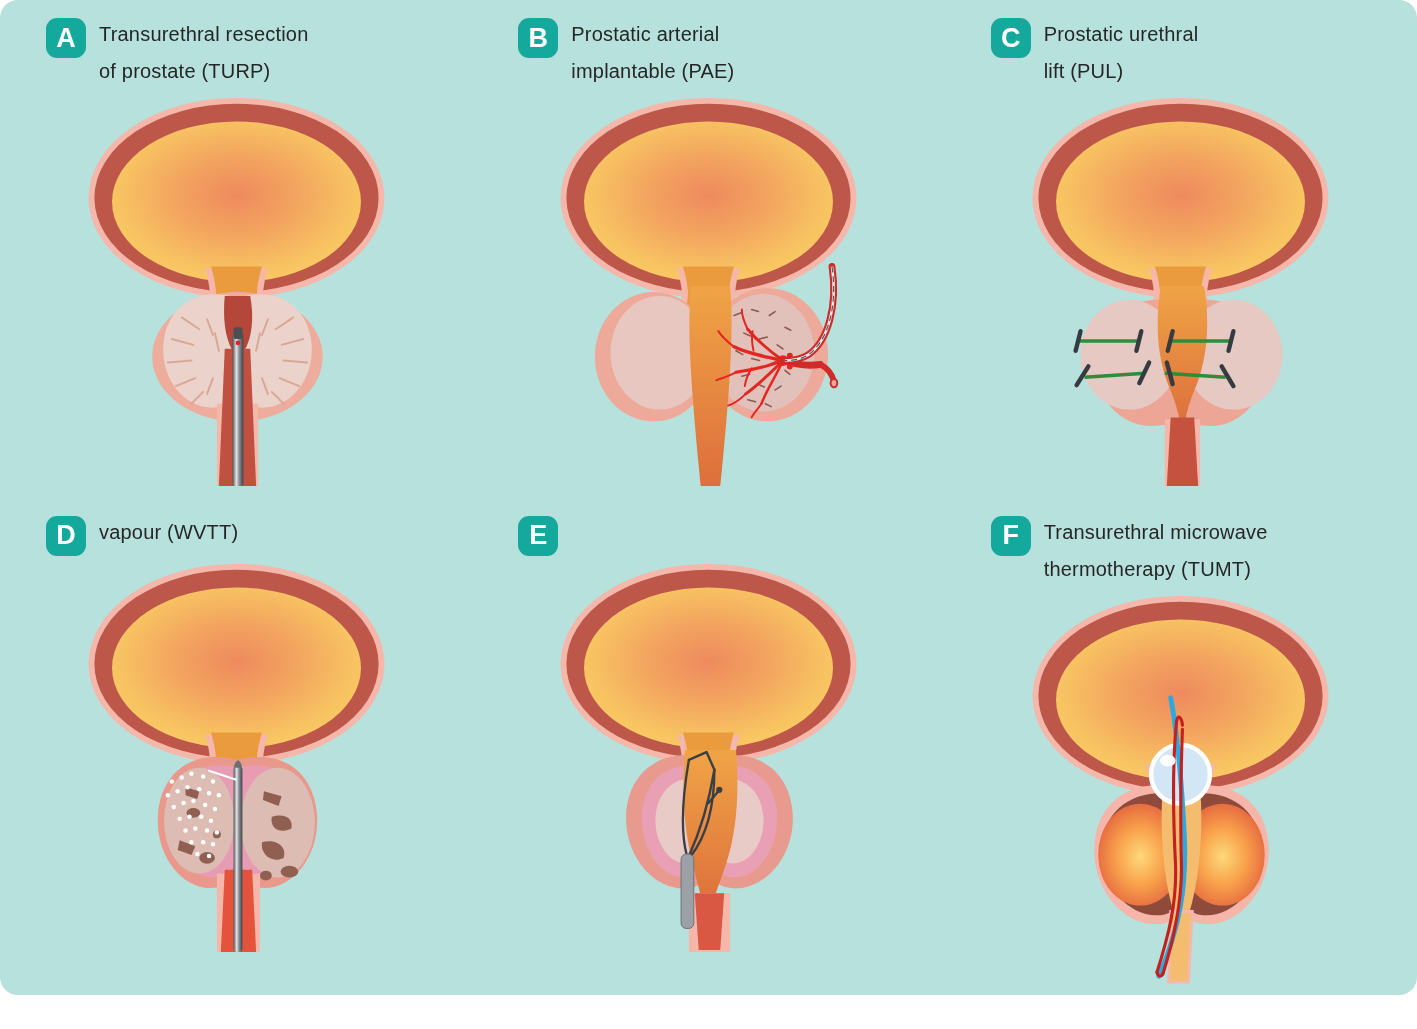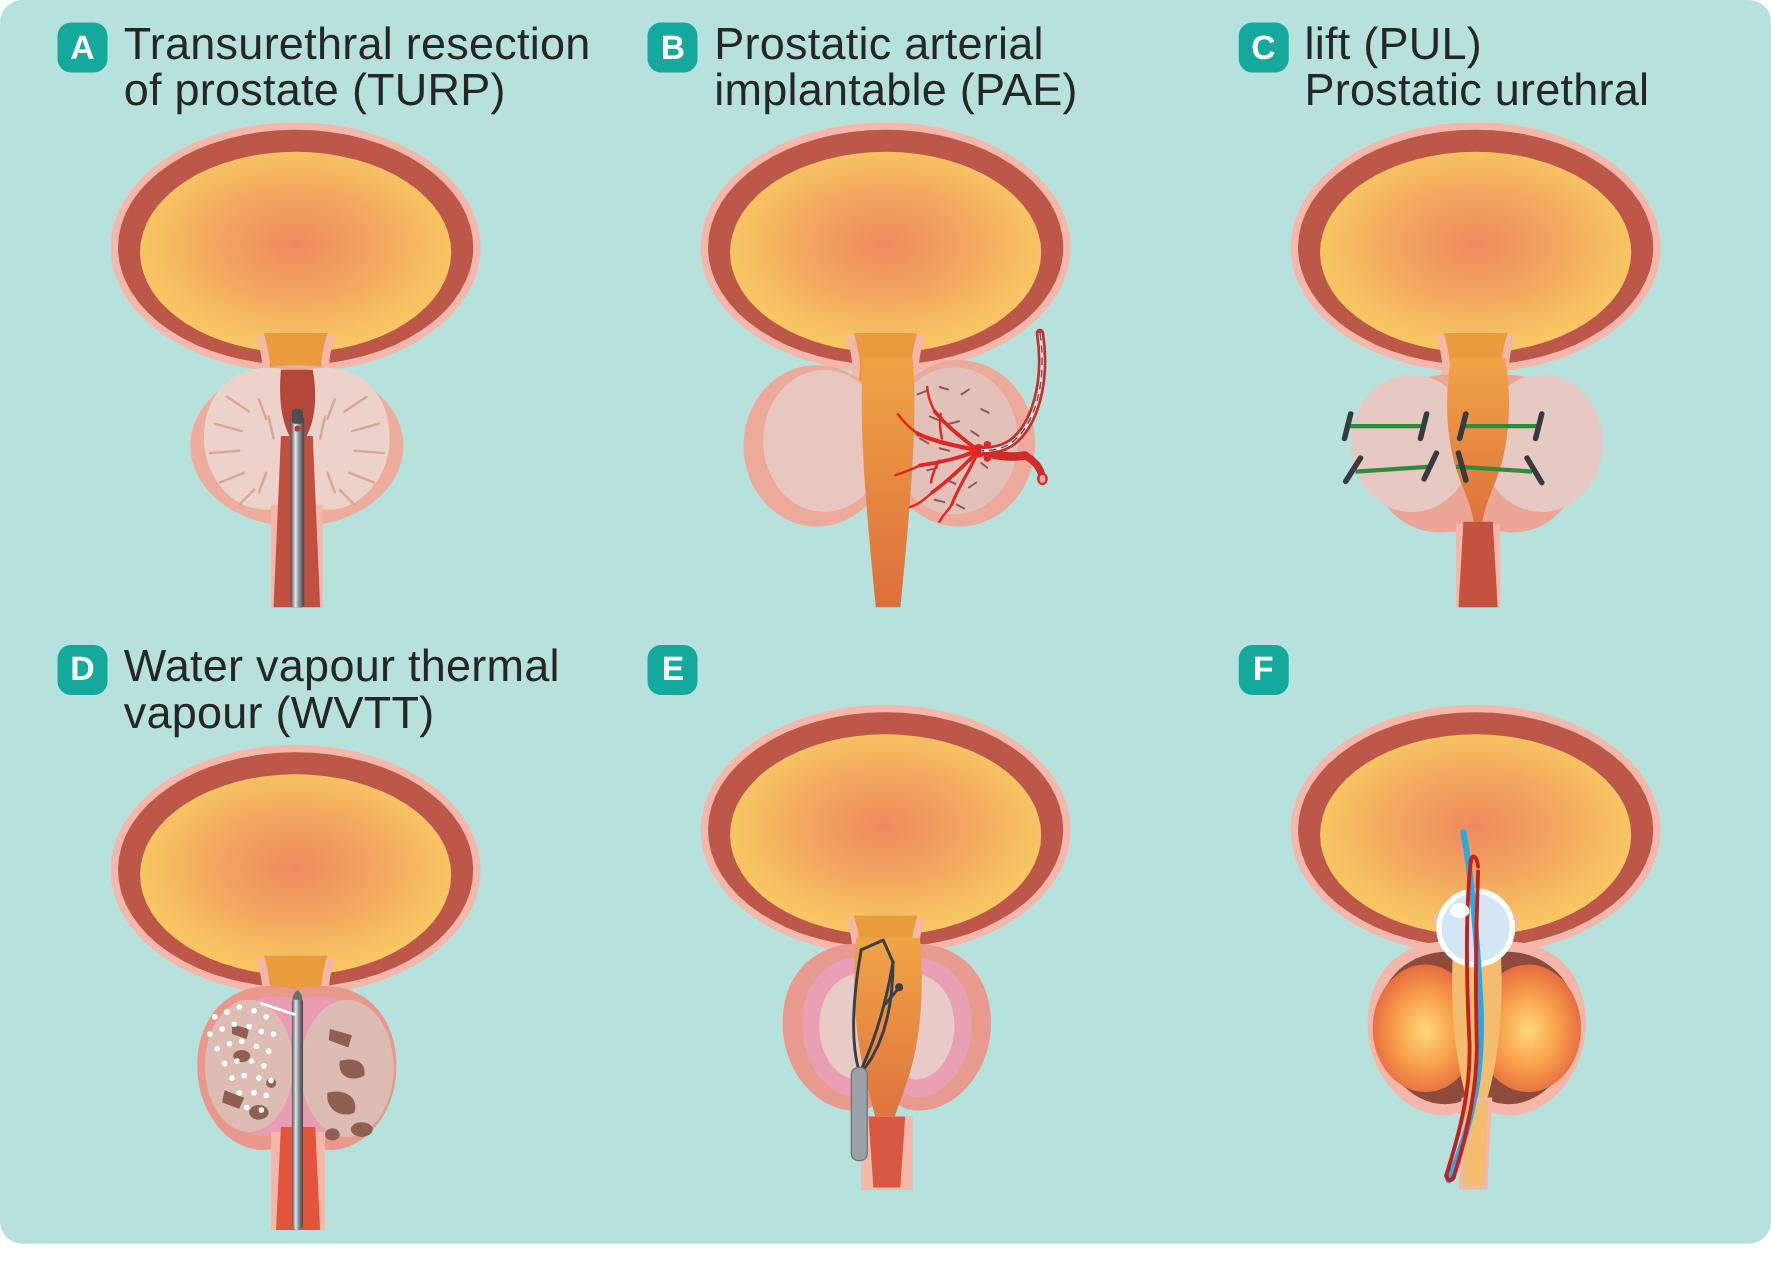--- a/index.html
+++ b/index.html
@@ -7,21 +7,21 @@
   .board{position:relative;width:1417px;height:1029px;background:#ffffff;overflow:hidden;}
   .panel-bg{position:absolute;left:0;top:0;width:1417px;height:995px;
             background:var(--panel-bg,#b7e1dc);border-radius:18px;}
   .grid{position:absolute;left:0;top:0;width:1417px;height:995px;
         display:grid;grid-template-columns:repeat(3,1fr);grid-template-rows:repeat(2,1fr);}
   .cell{overflow:hidden;}
   .cell-head{display:flex;gap:13px;padding:16px 0 0 46px;align-items:flex-start;}
   .badge{width:40px;height:40px;border-radius:11px;background:var(--badge-bg,#15a89d);
          color:var(--badge-fg,#ffffff);font-size:27px;font-weight:700;
          display:flex;align-items:center;justify-content:center;flex:0 0 auto;margin-top:2px;}
-  .ptitle{font-size:36px;line-height:37px;color:var(--title-color,#262626);
+  .ptitle{font-size:20px;line-height:37px;color:var(--title-color,#262626);
           letter-spacing:.2px;white-space:nowrap;font-weight:500;}
   .illus{display:block;margin:4px auto 0;}
 </style>
 </head>
 <body>
 
 <svg width="0" height="0" style="position:absolute" aria-hidden="true">
   <defs>
     <radialGradient id="gB" cx="50%" cy="46%" r="62%">
       <stop offset="0" stop-color="#ee8a5e"></stop>
@@ -166,22 +166,22 @@
           <path d="M296,176 C302,216 292,252 272,266 C264,271 256,272 248,272" stroke="#e8e8e8" stroke-width="2.6" fill="none"></path>
           <path d="M296,176 C302,216 292,252 272,266 C264,271 256,272 248,272" stroke="#54585c" stroke-width="1.2" fill="none" stroke-dasharray="6 4"></path>
         </g>
       </svg>
     </div>
 
     <div class="cell">
       <div class="cell-head">
         <div class="badge">C</div>
         <div class="ptitle">
+          <div>Prostatic urethral</div>
           <div>lift (PUL)</div>
-          <div>Prostatic urethral</div>
         </div>
       </div>
       <svg class="illus" width="345" height="392" viewBox="0 0 340 400">
         <g>
           <ellipse cx="170" cy="106" rx="151" ry="102" fill="#f5b7aa"></ellipse>
           <ellipse cx="170" cy="106" rx="145" ry="96" fill="#bd574a"></ellipse>
           <ellipse cx="170" cy="110" rx="127" ry="82" fill="url(#gB)"></ellipse>
           <path d="M138,178 C146,206 144,218 132,230 L208,230 C196,218 194,206 202,178 Z" fill="#f5b7aa"></path>
           <path d="M144,176 C152,204 150,214 142,224 L198,224 C190,214 188,204 196,176 Z" fill="#e99b3e"></path>
         </g>
@@ -211,21 +211,20 @@
               <path d="M212,278 L224,298"></path>
           </g>
         </g>
       </svg>
     </div>
 
     <div class="cell">
       <div class="cell-head">
         <div class="badge">D</div>
         <div class="ptitle">
-          <div>Water vapour thermal</div>
           <div>vapour (WVTT)</div>
         </div>
       </div>
       <svg class="illus" width="345" height="392" viewBox="0 0 340 400">
         <g>
           <ellipse cx="170" cy="106" rx="151" ry="102" fill="#f5b7aa"></ellipse>
           <ellipse cx="170" cy="106" rx="145" ry="96" fill="#bd574a"></ellipse>
           <ellipse cx="170" cy="110" rx="127" ry="82" fill="url(#gB)"></ellipse>
           <path d="M138,178 C146,206 144,218 132,230 L208,230 C196,218 194,206 202,178 Z" fill="#f5b7aa"></path>
           <path d="M144,176 C152,204 150,214 142,224 L198,224 C190,214 188,204 196,176 Z" fill="#e99b3e"></path>
@@ -319,20 +318,24 @@
           <path d="M170,248 L180,236"></path>
           <circle cx="181" cy="234.5" r="2" fill="#3a3f45"></circle>
         </g>
         <rect x="142" y="300" width="13" height="76" rx="5.5" fill="#9ba1a7" stroke="#6c7176"></rect>
       </svg>
     </div>
 
     <div class="cell">
       <div class="cell-head">
         <div class="badge">F</div>
+        <div class="ptitle">
+          <div>Transurethral microwave</div>
+          <div>thermotherapy (TUMT)</div>
+        </div>
       </div>
       <svg class="illus" width="345" height="392" viewBox="0 0 340 400">
         <g>
           <ellipse cx="170" cy="106" rx="151" ry="102" fill="#f5b7aa"></ellipse>
           <ellipse cx="170" cy="106" rx="145" ry="96" fill="#bd574a"></ellipse>
           <ellipse cx="170" cy="110" rx="127" ry="82" fill="url(#gB)"></ellipse>
           <path d="M134,176 C144,206 142,218 128,230 L212,230 C198,218 196,206 206,176 Z" fill="#f5b7aa"></path>
           <path d="M140,174 C150,204 148,216 138,226 L202,226 C192,216 190,204 200,174 Z" fill="#e99b3e"></path>
         </g>
         <g>

